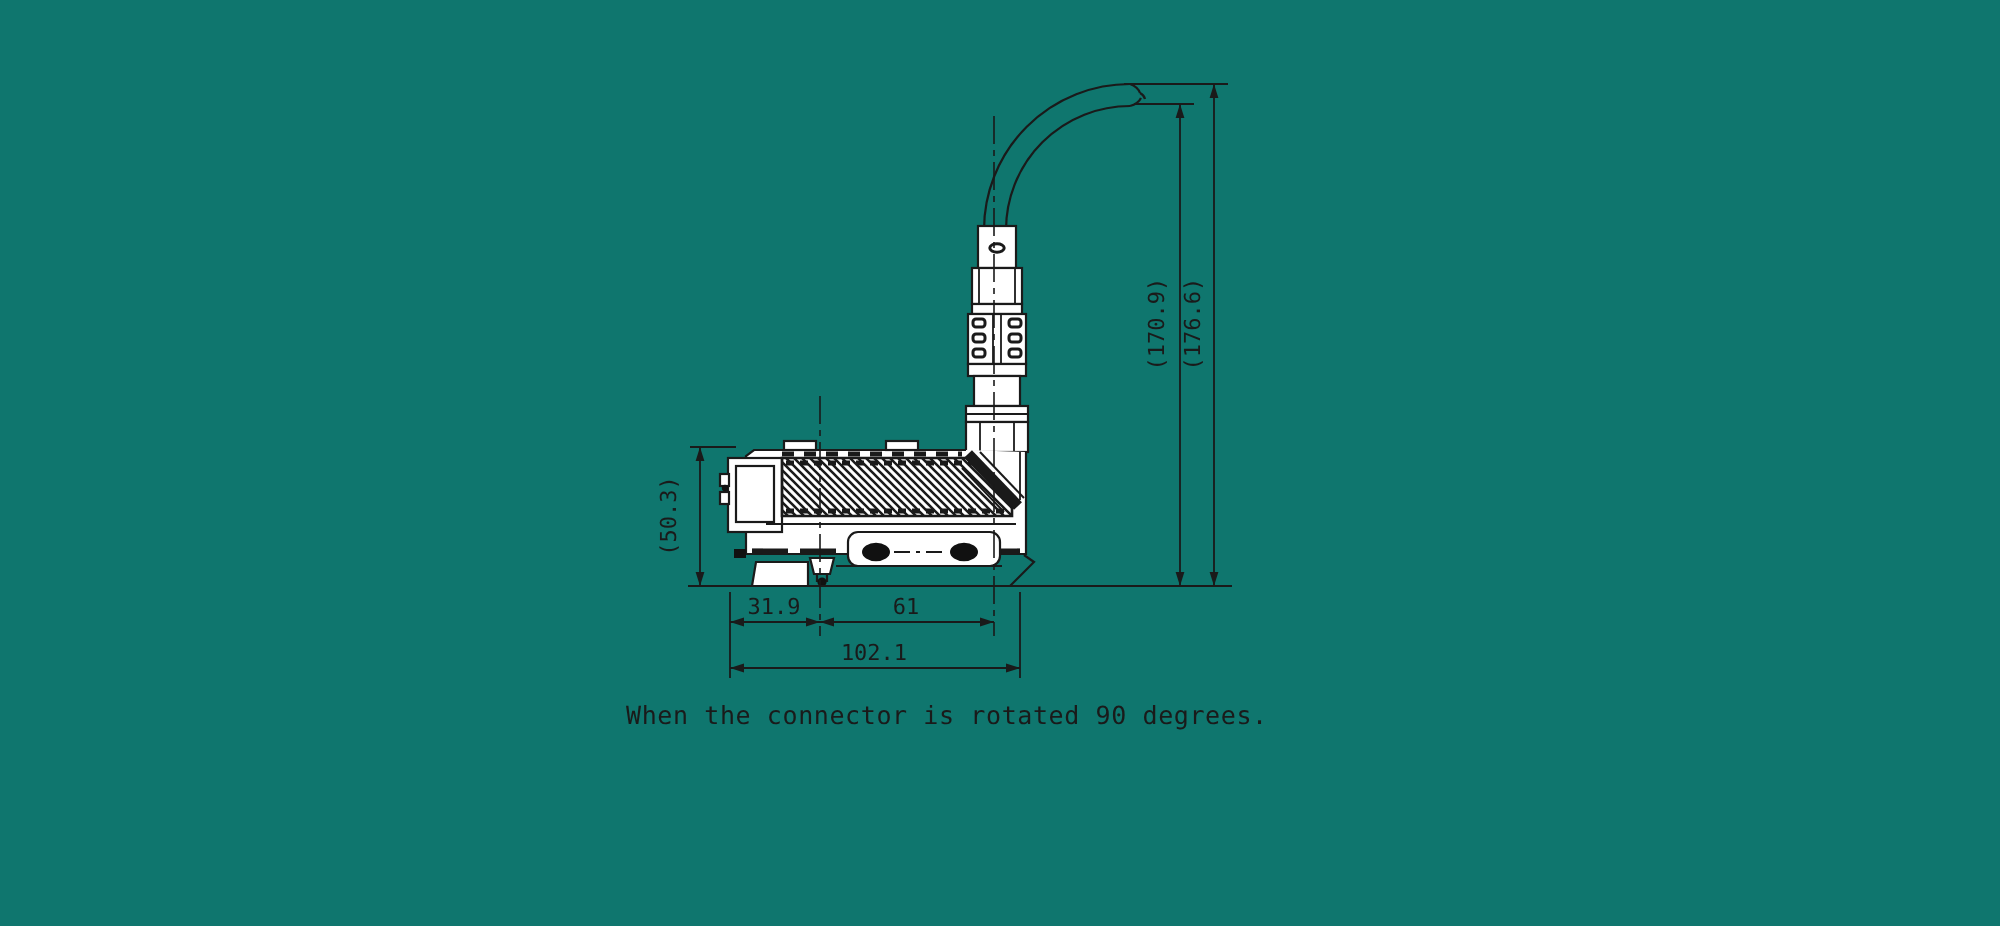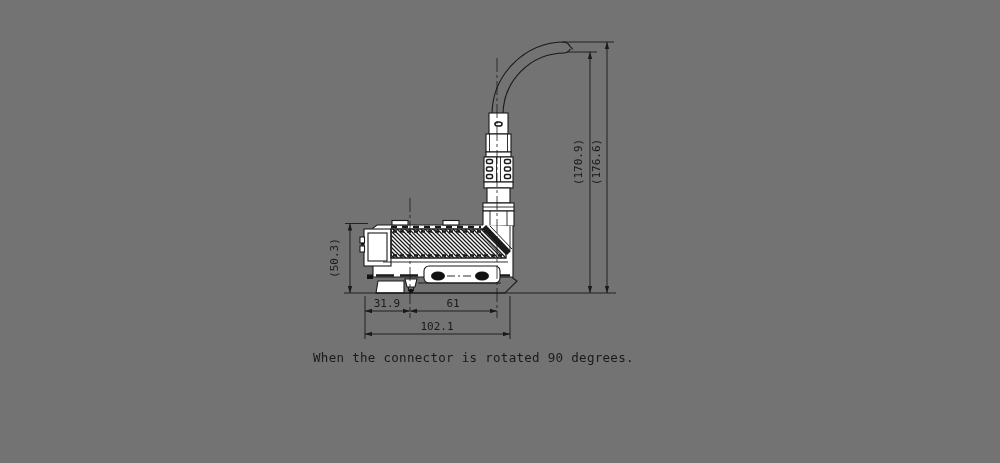--- a/index.html
+++ b/index.html
@@ -4,21 +4,21 @@
 <style>
   html, body {
     margin: 0;
     padding: 0;
     background: #ffffff;
   }
   #canvas {
     position: relative;
     width: 1000px;
     height: 463px;
-    background: #737373;
+    background: #0f766e;
     overflow: hidden;
     font-family: "DejaVu Sans Mono", "Liberation Mono", monospace;
   }
   svg text {
     fill: #1a1a1a;
     font-family: "DejaVu Sans Mono", "Liberation Mono", monospace;
   }
   .dim-text { font-size: 11px; }
   .caption-text { font-size: 12.5px; letter-spacing: 0.3px; }
 </style>

